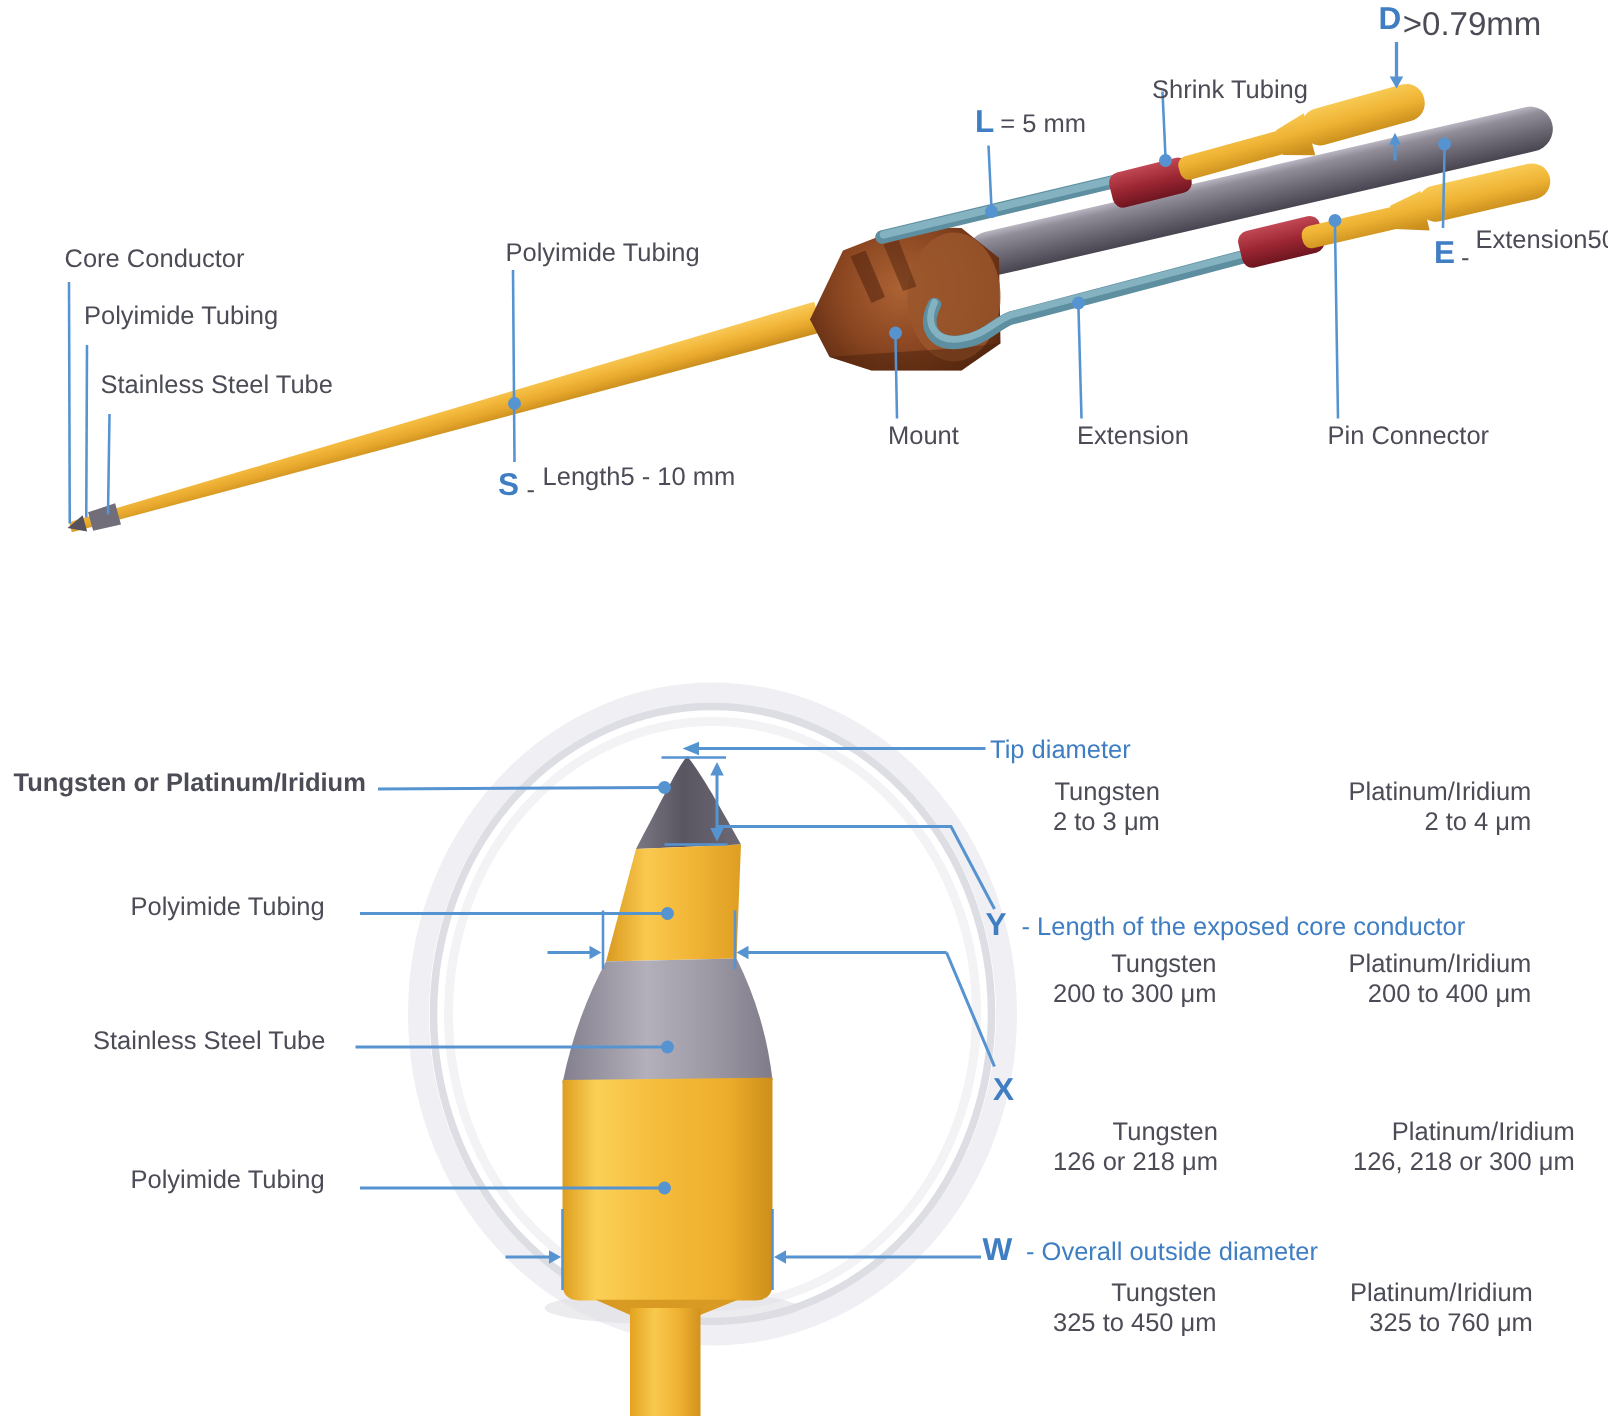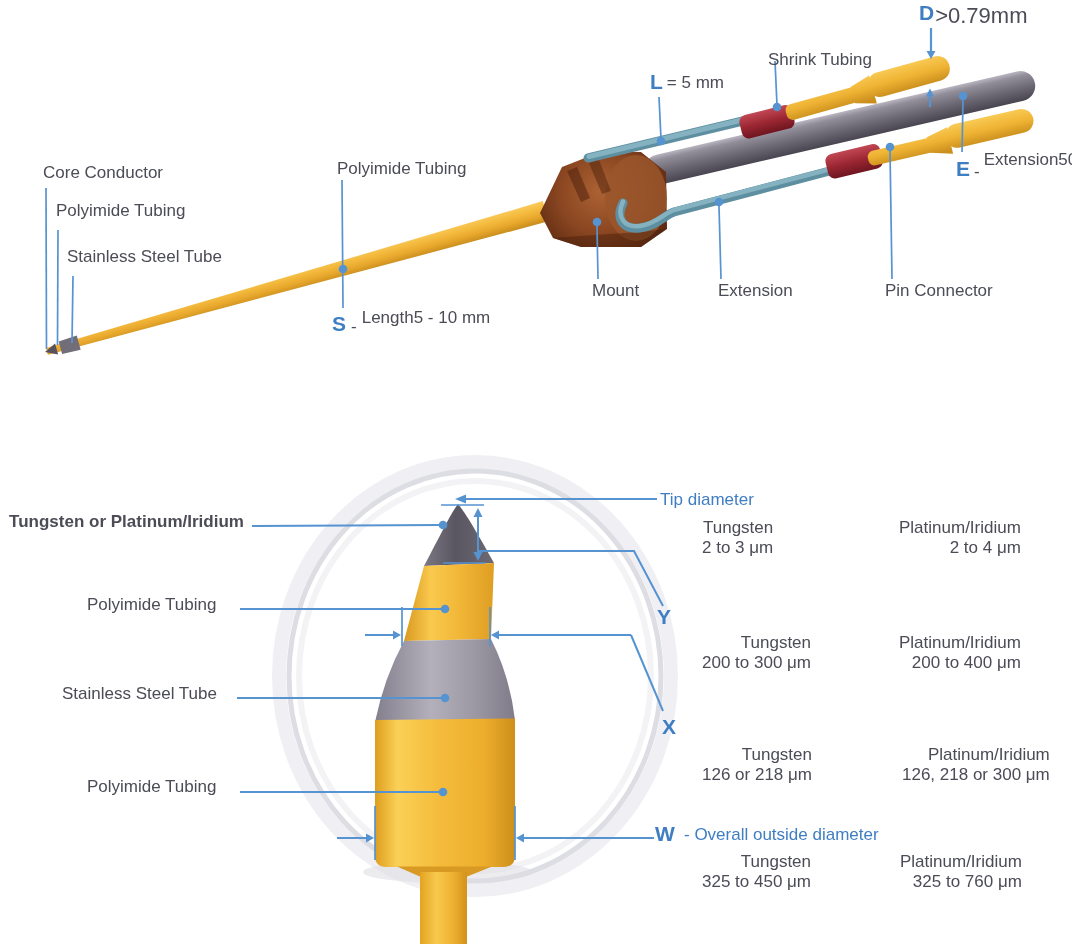--- a/index.html
+++ b/index.html
@@ -280,20 +280,21 @@
 <div class="spec-col" style="left:702px;top:518px">
   <span>Tungsten</span>
   <span>2 to 3 μm</span>
 </div>
 <div class="spec-col" style="left:899px;top:518px">
   <span>Platinum/Iridium</span>
   <span>2 to 4 μm</span>
 </div>
 
 <div class="dim-letter" style="left:657px;top:606px">Y</div>
+<div class="lbl blue" style="left:681px;top:608px">- Length of the exposed core conductor</div>
 <div class="spec-col" style="left:702px;top:633px">
   <span>Tungsten</span>
   <span>200 to 300 μm</span>
 </div>
 <div class="spec-col" style="left:899px;top:633px">
   <span>Platinum/Iridium</span>
   <span>200 to 400 μm</span>
 </div>
 
 <div class="dim-letter" style="left:662px;top:716px">X</div>

